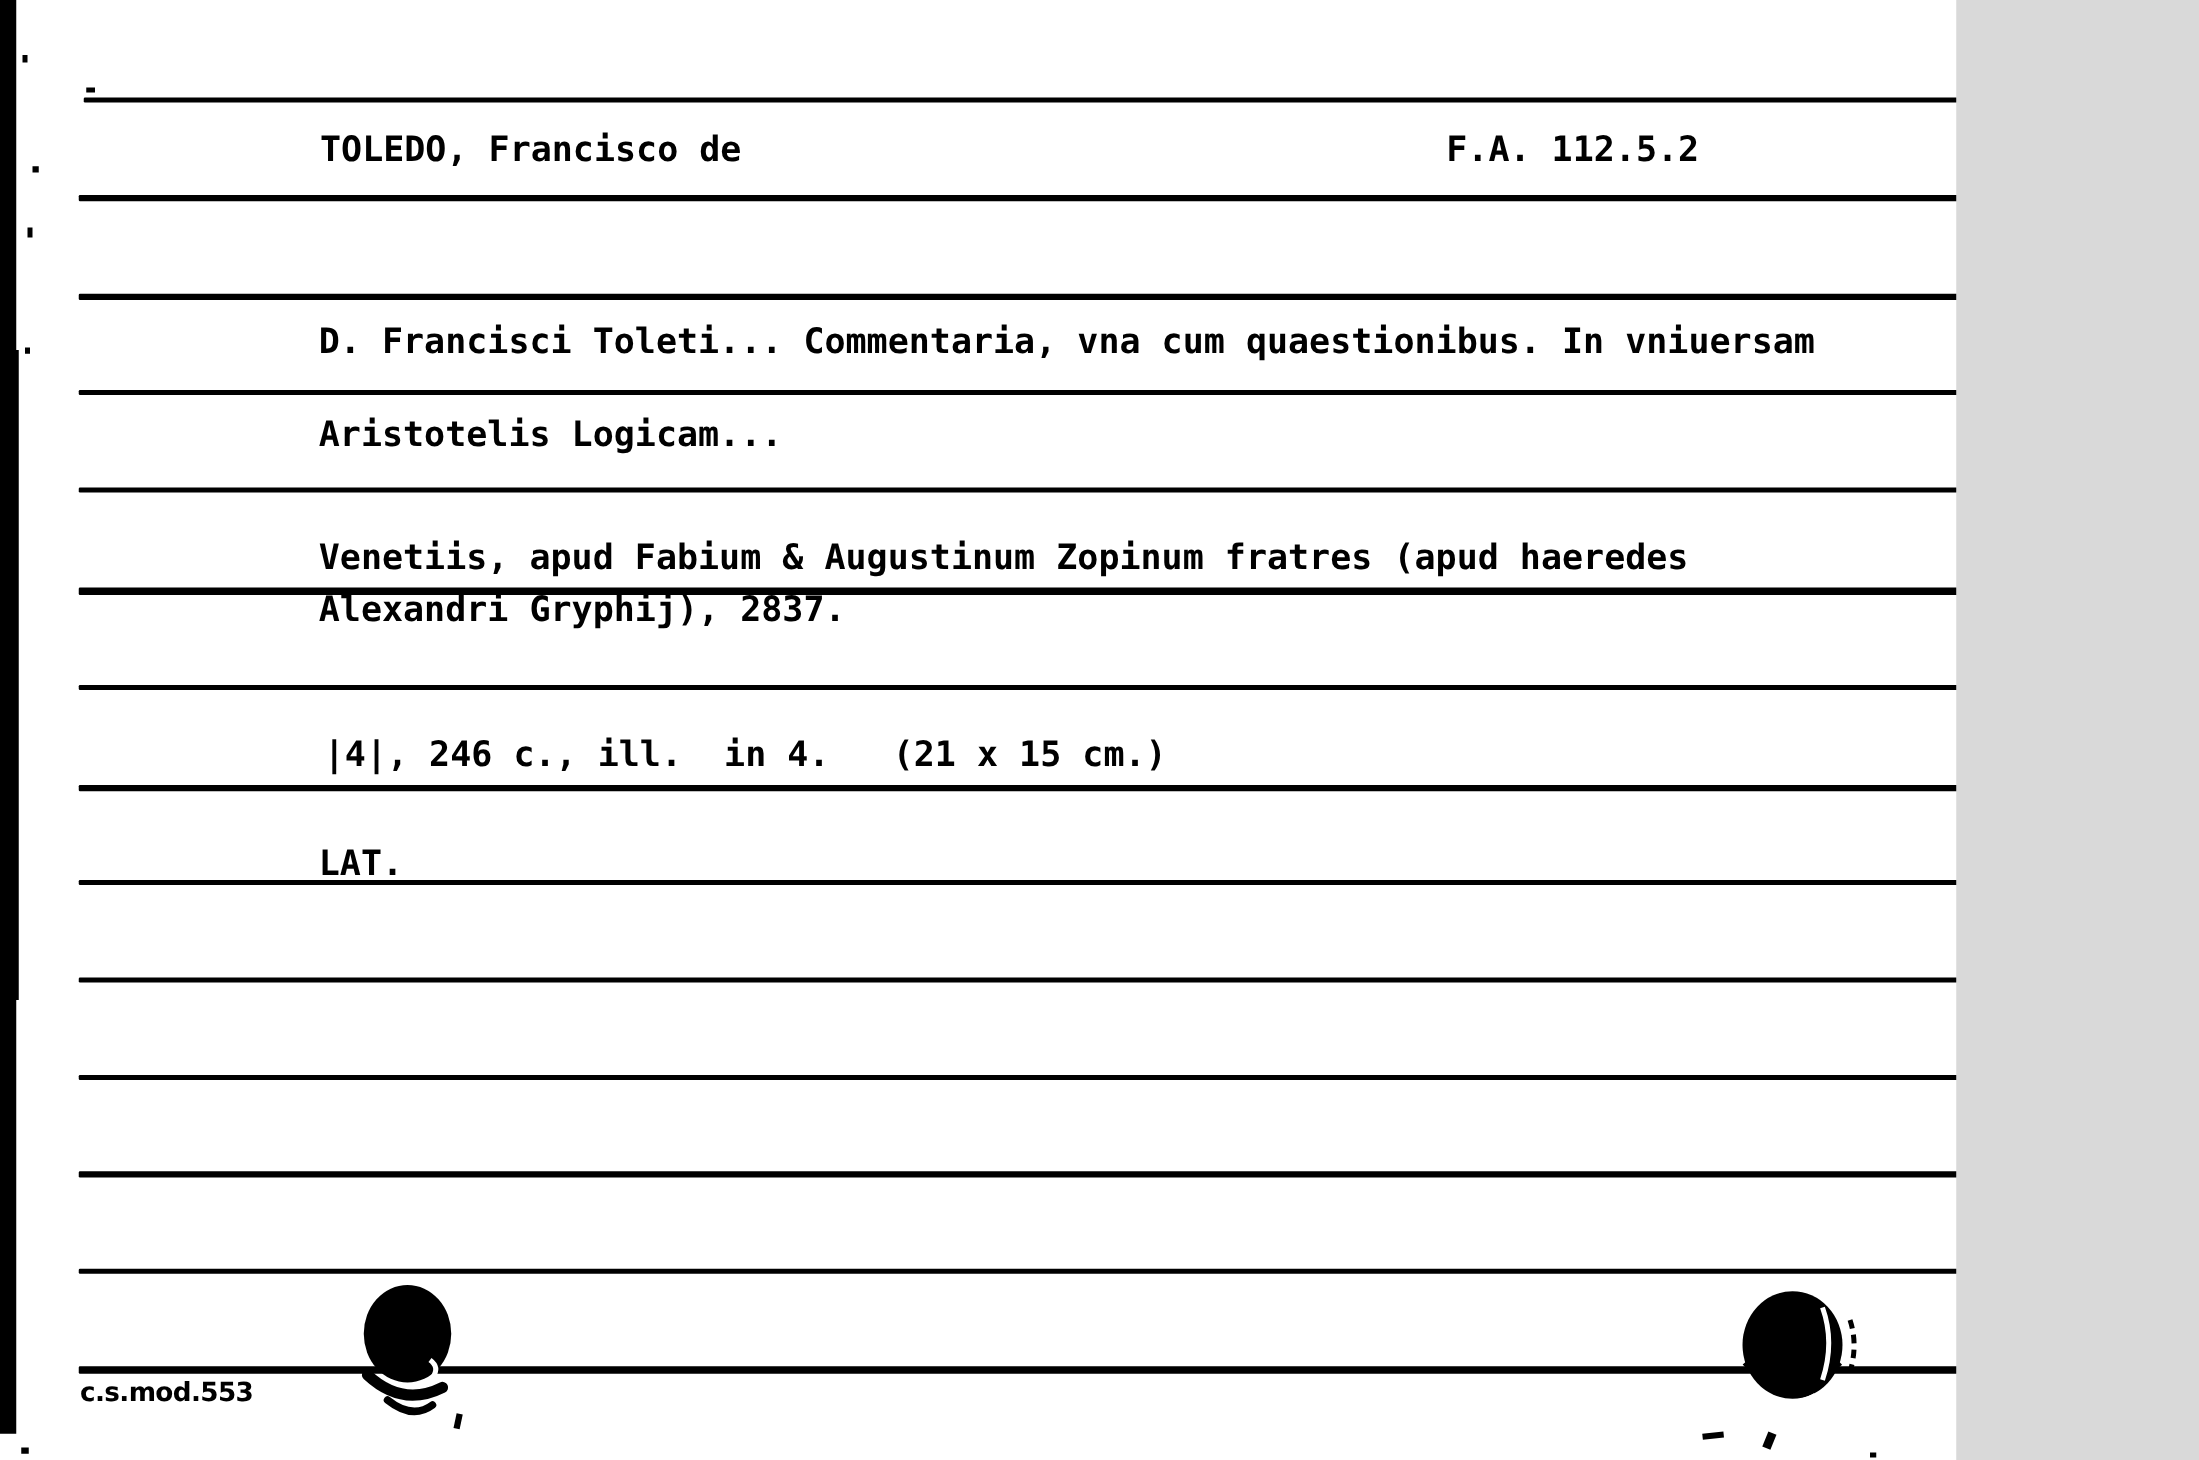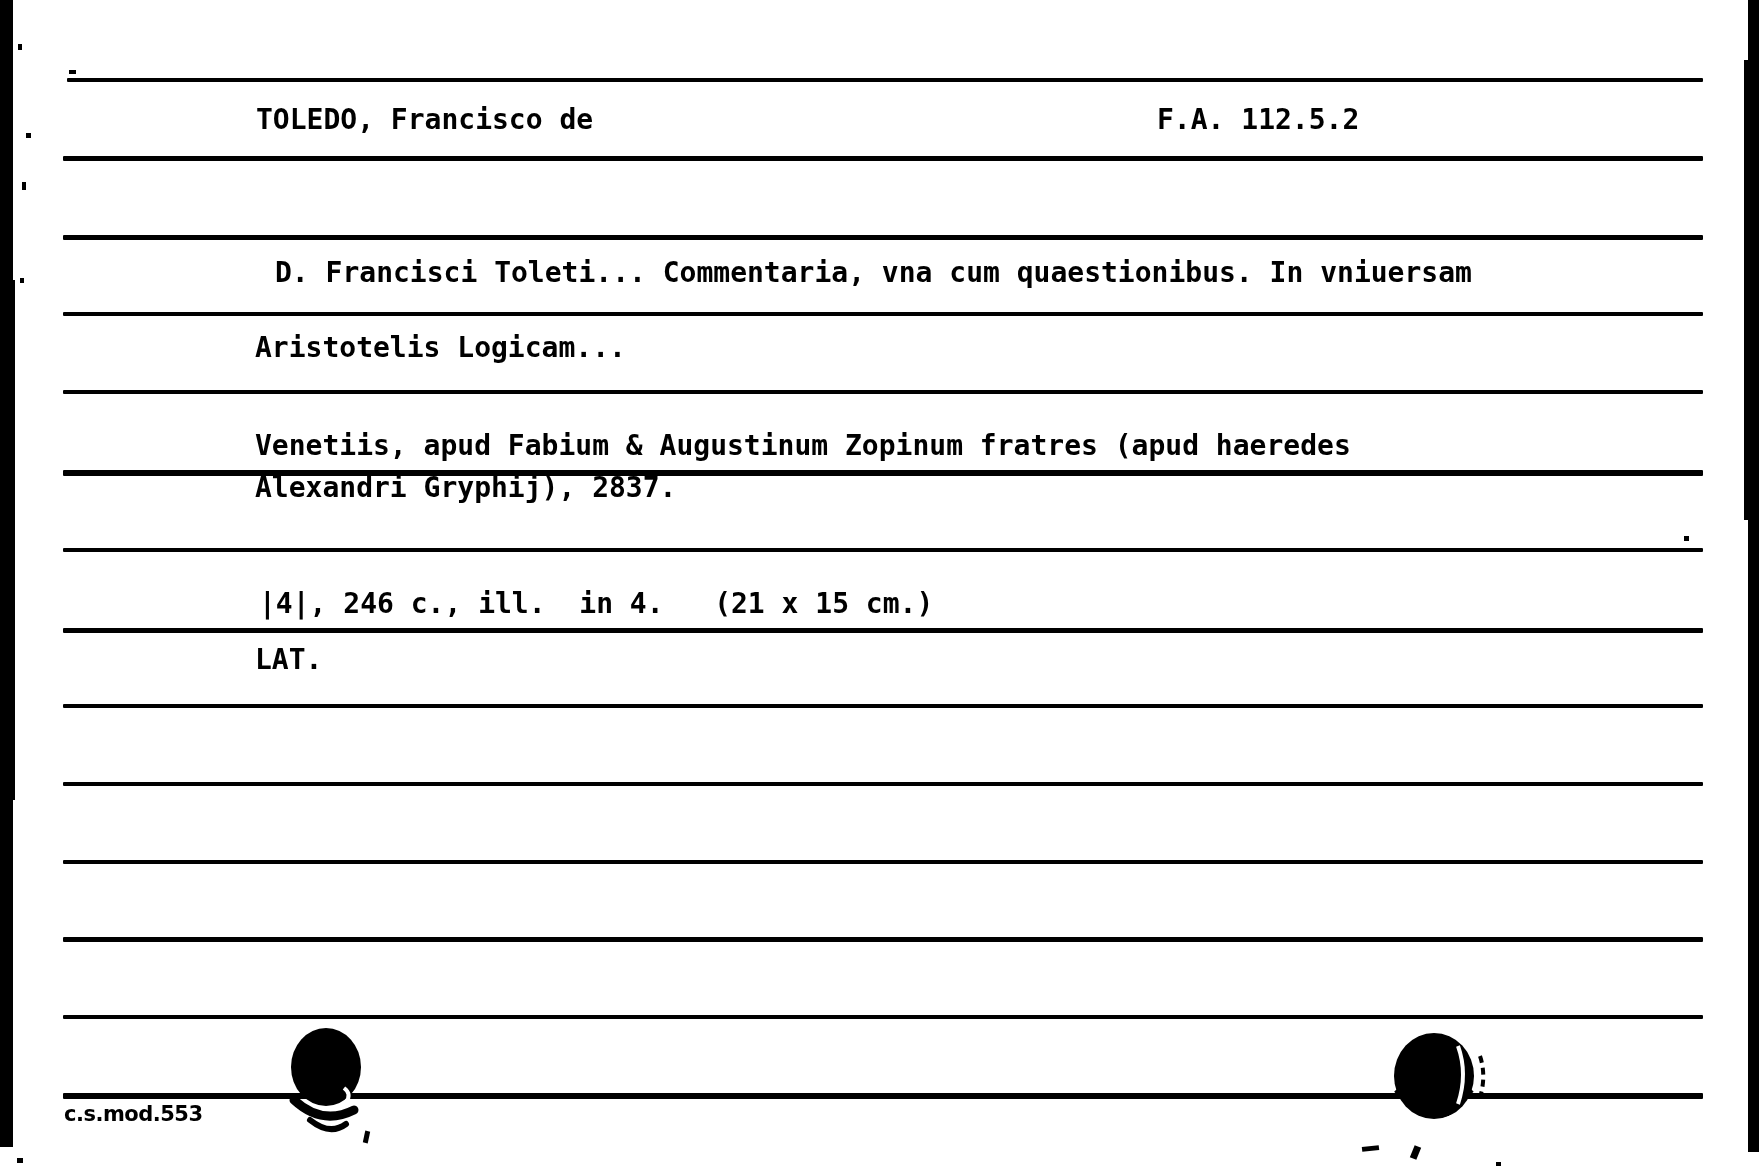--- a/index.html
+++ b/index.html
@@ -1,18 +1,18 @@
 <!DOCTYPE html>
 <html><head>
 <meta charset="utf-8">
 <style>
   html,body{margin:0;padding:0;background:#d9d9d9;}
   #scan{
     position:relative;
-    width:1759px;height:1168px;
+    width:1565px;height:1168px;
     background:#ffffff;
     overflow:hidden;
     font-family:"DejaVu Sans Mono", monospace;
   }
   .edge{position:absolute;background:#000;}
   .ruled-line{position:absolute;background:#050505;border-radius:1px;}
   .tw{ 
     position:absolute;
     font-family:"DejaVu Sans Mono", monospace;
     font-size:28px;
@@ -57,31 +57,31 @@
       <div class="ruled-line" style="left: 63px; top: 860px; width: 1640px; height: 4px; background: rgb(0, 0, 0);"></div>
       <div class="ruled-line" style="left: 63px; top: 937px; width: 1640px; height: 5px; background: rgb(0, 0, 0);"></div>
       <div class="ruled-line" style="left: 63px; top: 1015px; width: 1640px; height: 4px; background: rgb(0, 0, 0);"></div>
       <div class="ruled-line" style="left: 63px; top: 1093px; width: 1640px; height: 6px; background: rgb(0, 0, 0);"></div>
     </div>
 
   <div class="tw" style="left:256px;top:106px;">TOLEDO, Francisco de</div>
 
   <div class="tw" style="left:1157px;top:106px;text-align:right;">F.A. 112.5.2</div>
 
-  <div class="tw" style="left:255px;top:259px;margin-left:20px;">D. Francisci Toleti... Commentaria, vna cum quaestionibus. In vniuersam</div>
+  <div class="tw" style="left:255px;top:259px;">D. Francisci Toleti... Commentaria, vna cum quaestionibus. In vniuersam</div>
 
   <div class="tw" style="left:255px;top:334px;text-align:center;">Aristotelis Logicam...</div>
 
   <div class="tw" style="left:255px;top:432px;">Venetiis, apud Fabium &amp; Augustinum Zopinum fratres (apud haeredes</div>
 
   <div class="tw" style="left:255px;top:474px;">Alexandri Gryphij), 2837.</div>
 
   <div class="tw" style="left:259px;top:590px;">|4|, 246 c., ill.  in 4.   (21 x 15 cm.)</div>
 
-  <div class="tw" style="left:255px;top:646px;">LAT.</div>
+  <div class="tw" style="left:255px;top:677px;">LAT.</div>
 
   <div class="form-no" style="left:64px;top:1102px;">c.s.mod.553</div>
 
   <svg class="punch" style="left:280px;top:1012px;" width="110" height="130" viewBox="0 0 110 130">
     <ellipse cx="46" cy="55" rx="35" ry="39" fill="#000"></ellipse>
     <path d="M 14,88 Q 42,114 74,98" stroke="#000" stroke-width="9" fill="none" stroke-linecap="round"></path>
     <path d="M 30,108 Q 50,124 66,112" stroke="#000" stroke-width="6" fill="none" stroke-linecap="round"></path>
     <path d="M 64,76 q 8,6 2,14" stroke="#fff" stroke-width="4" fill="none"></path>
   </svg>
 

